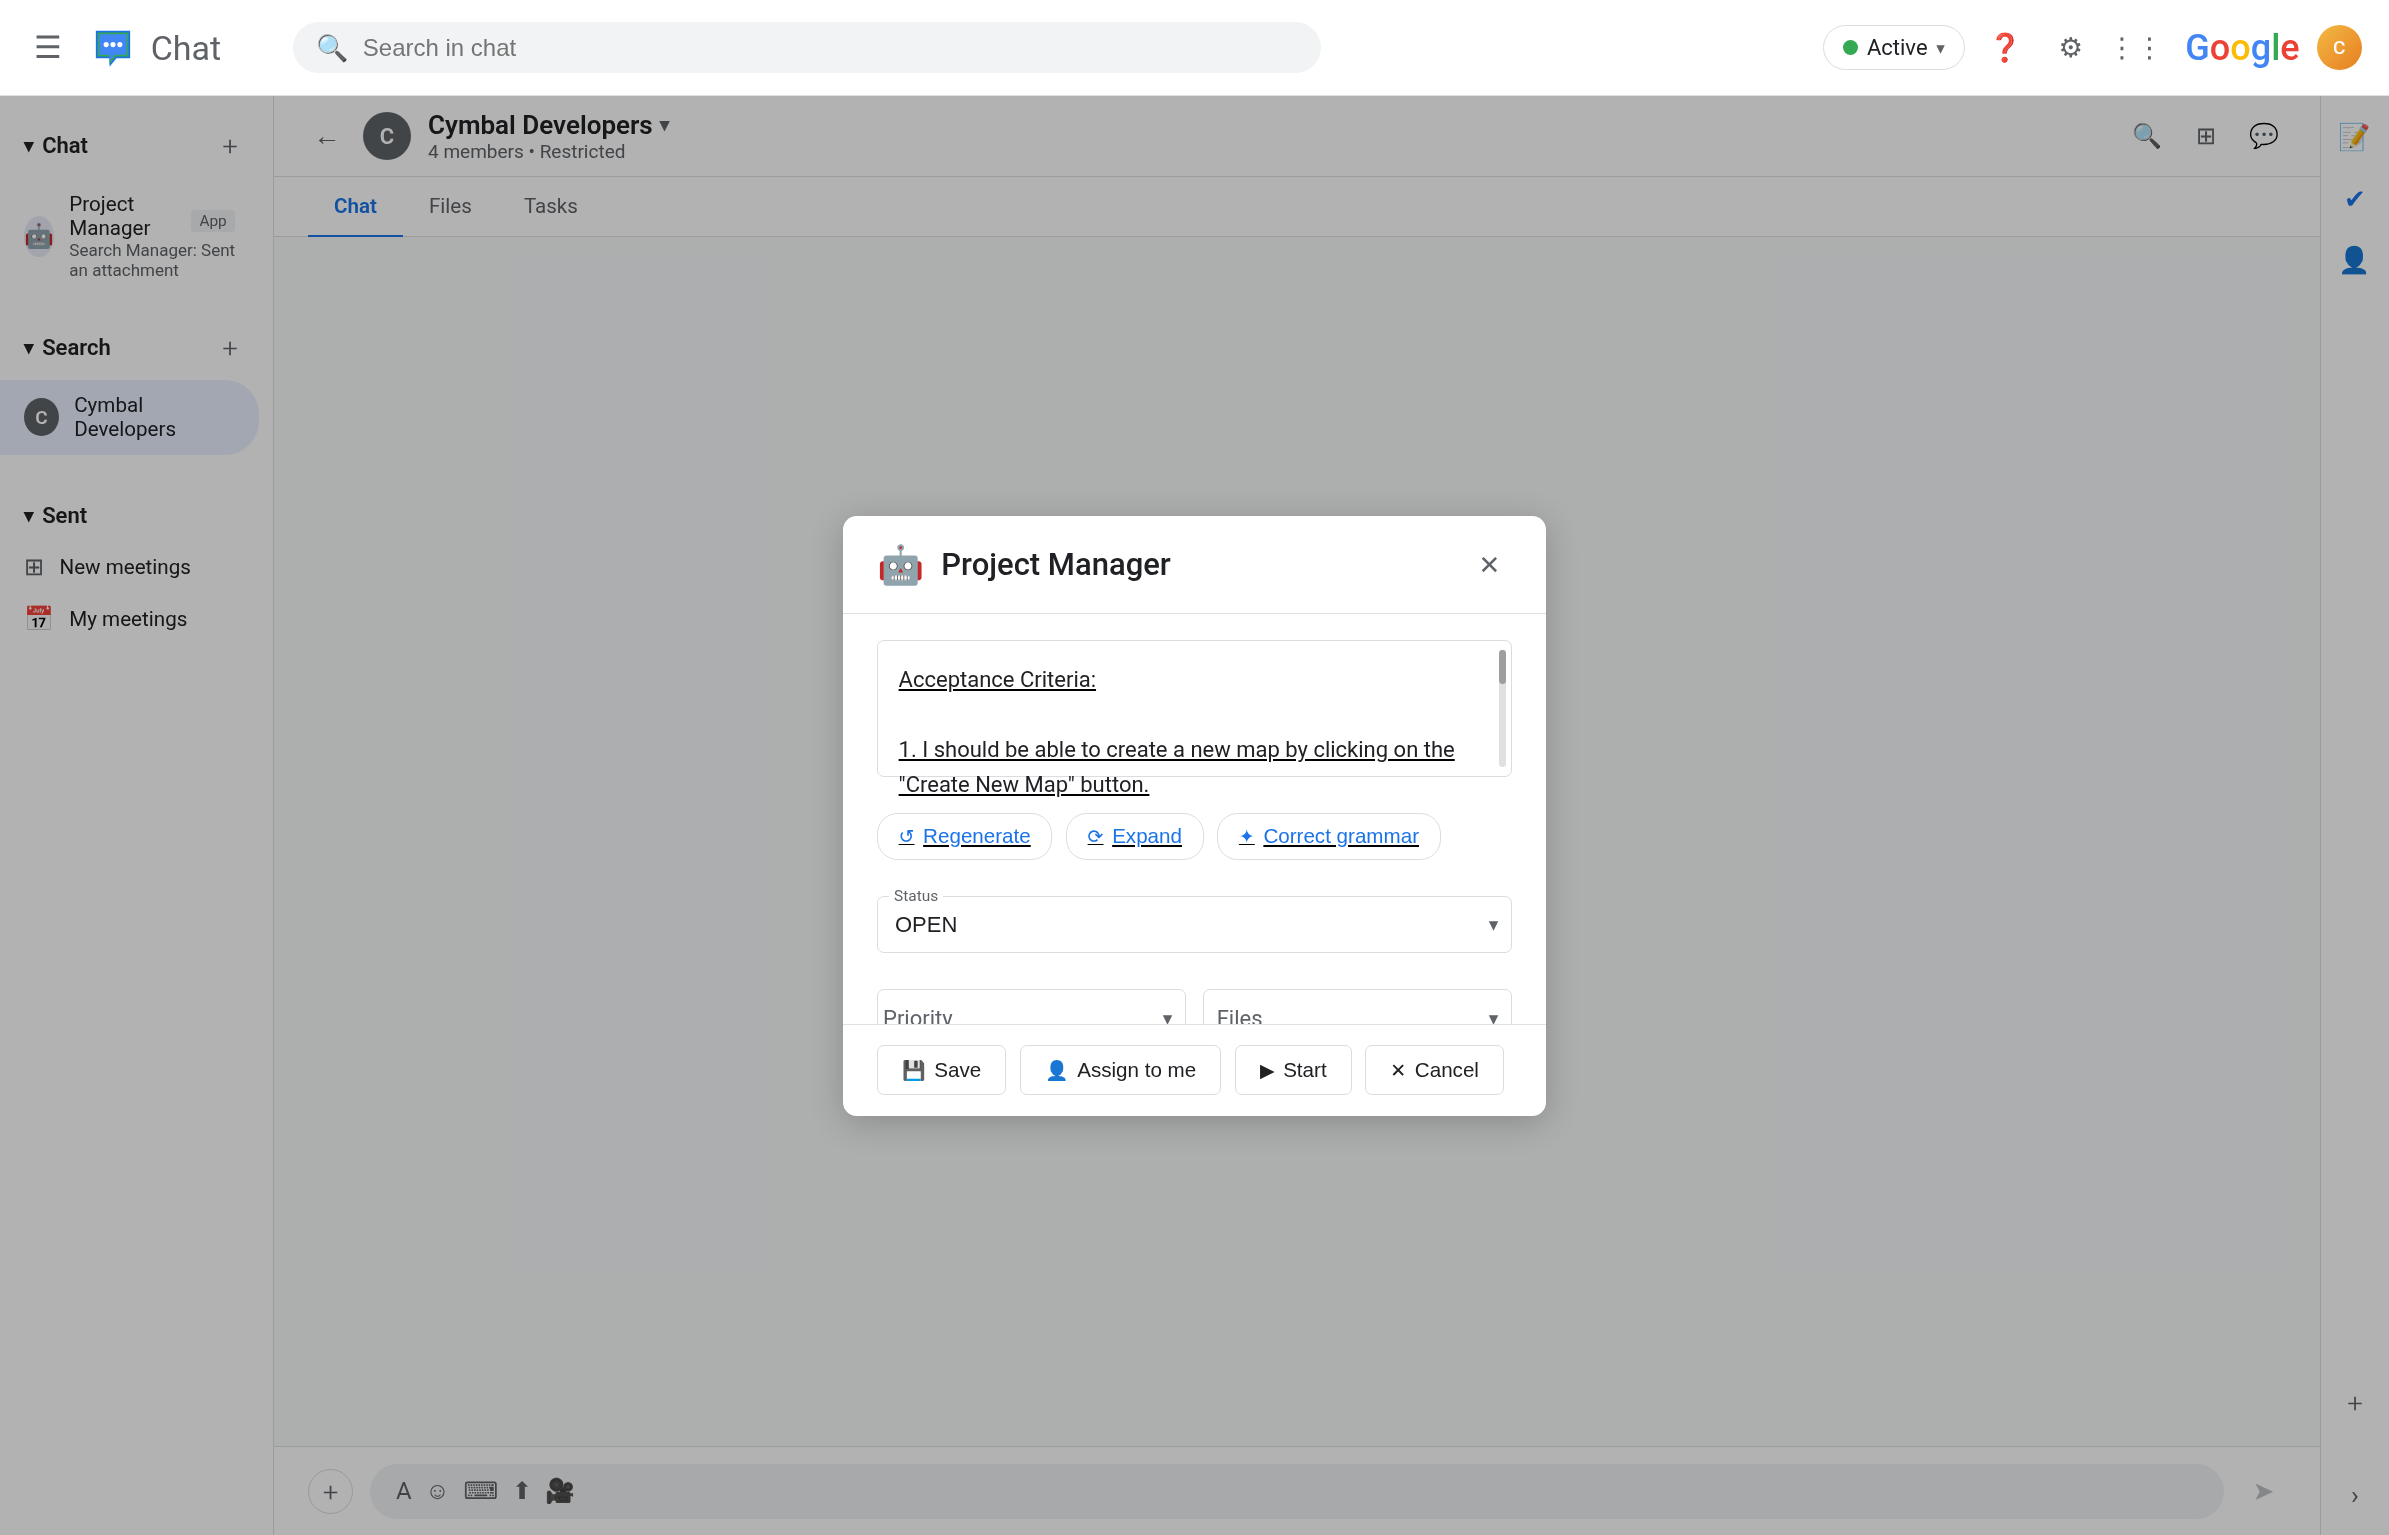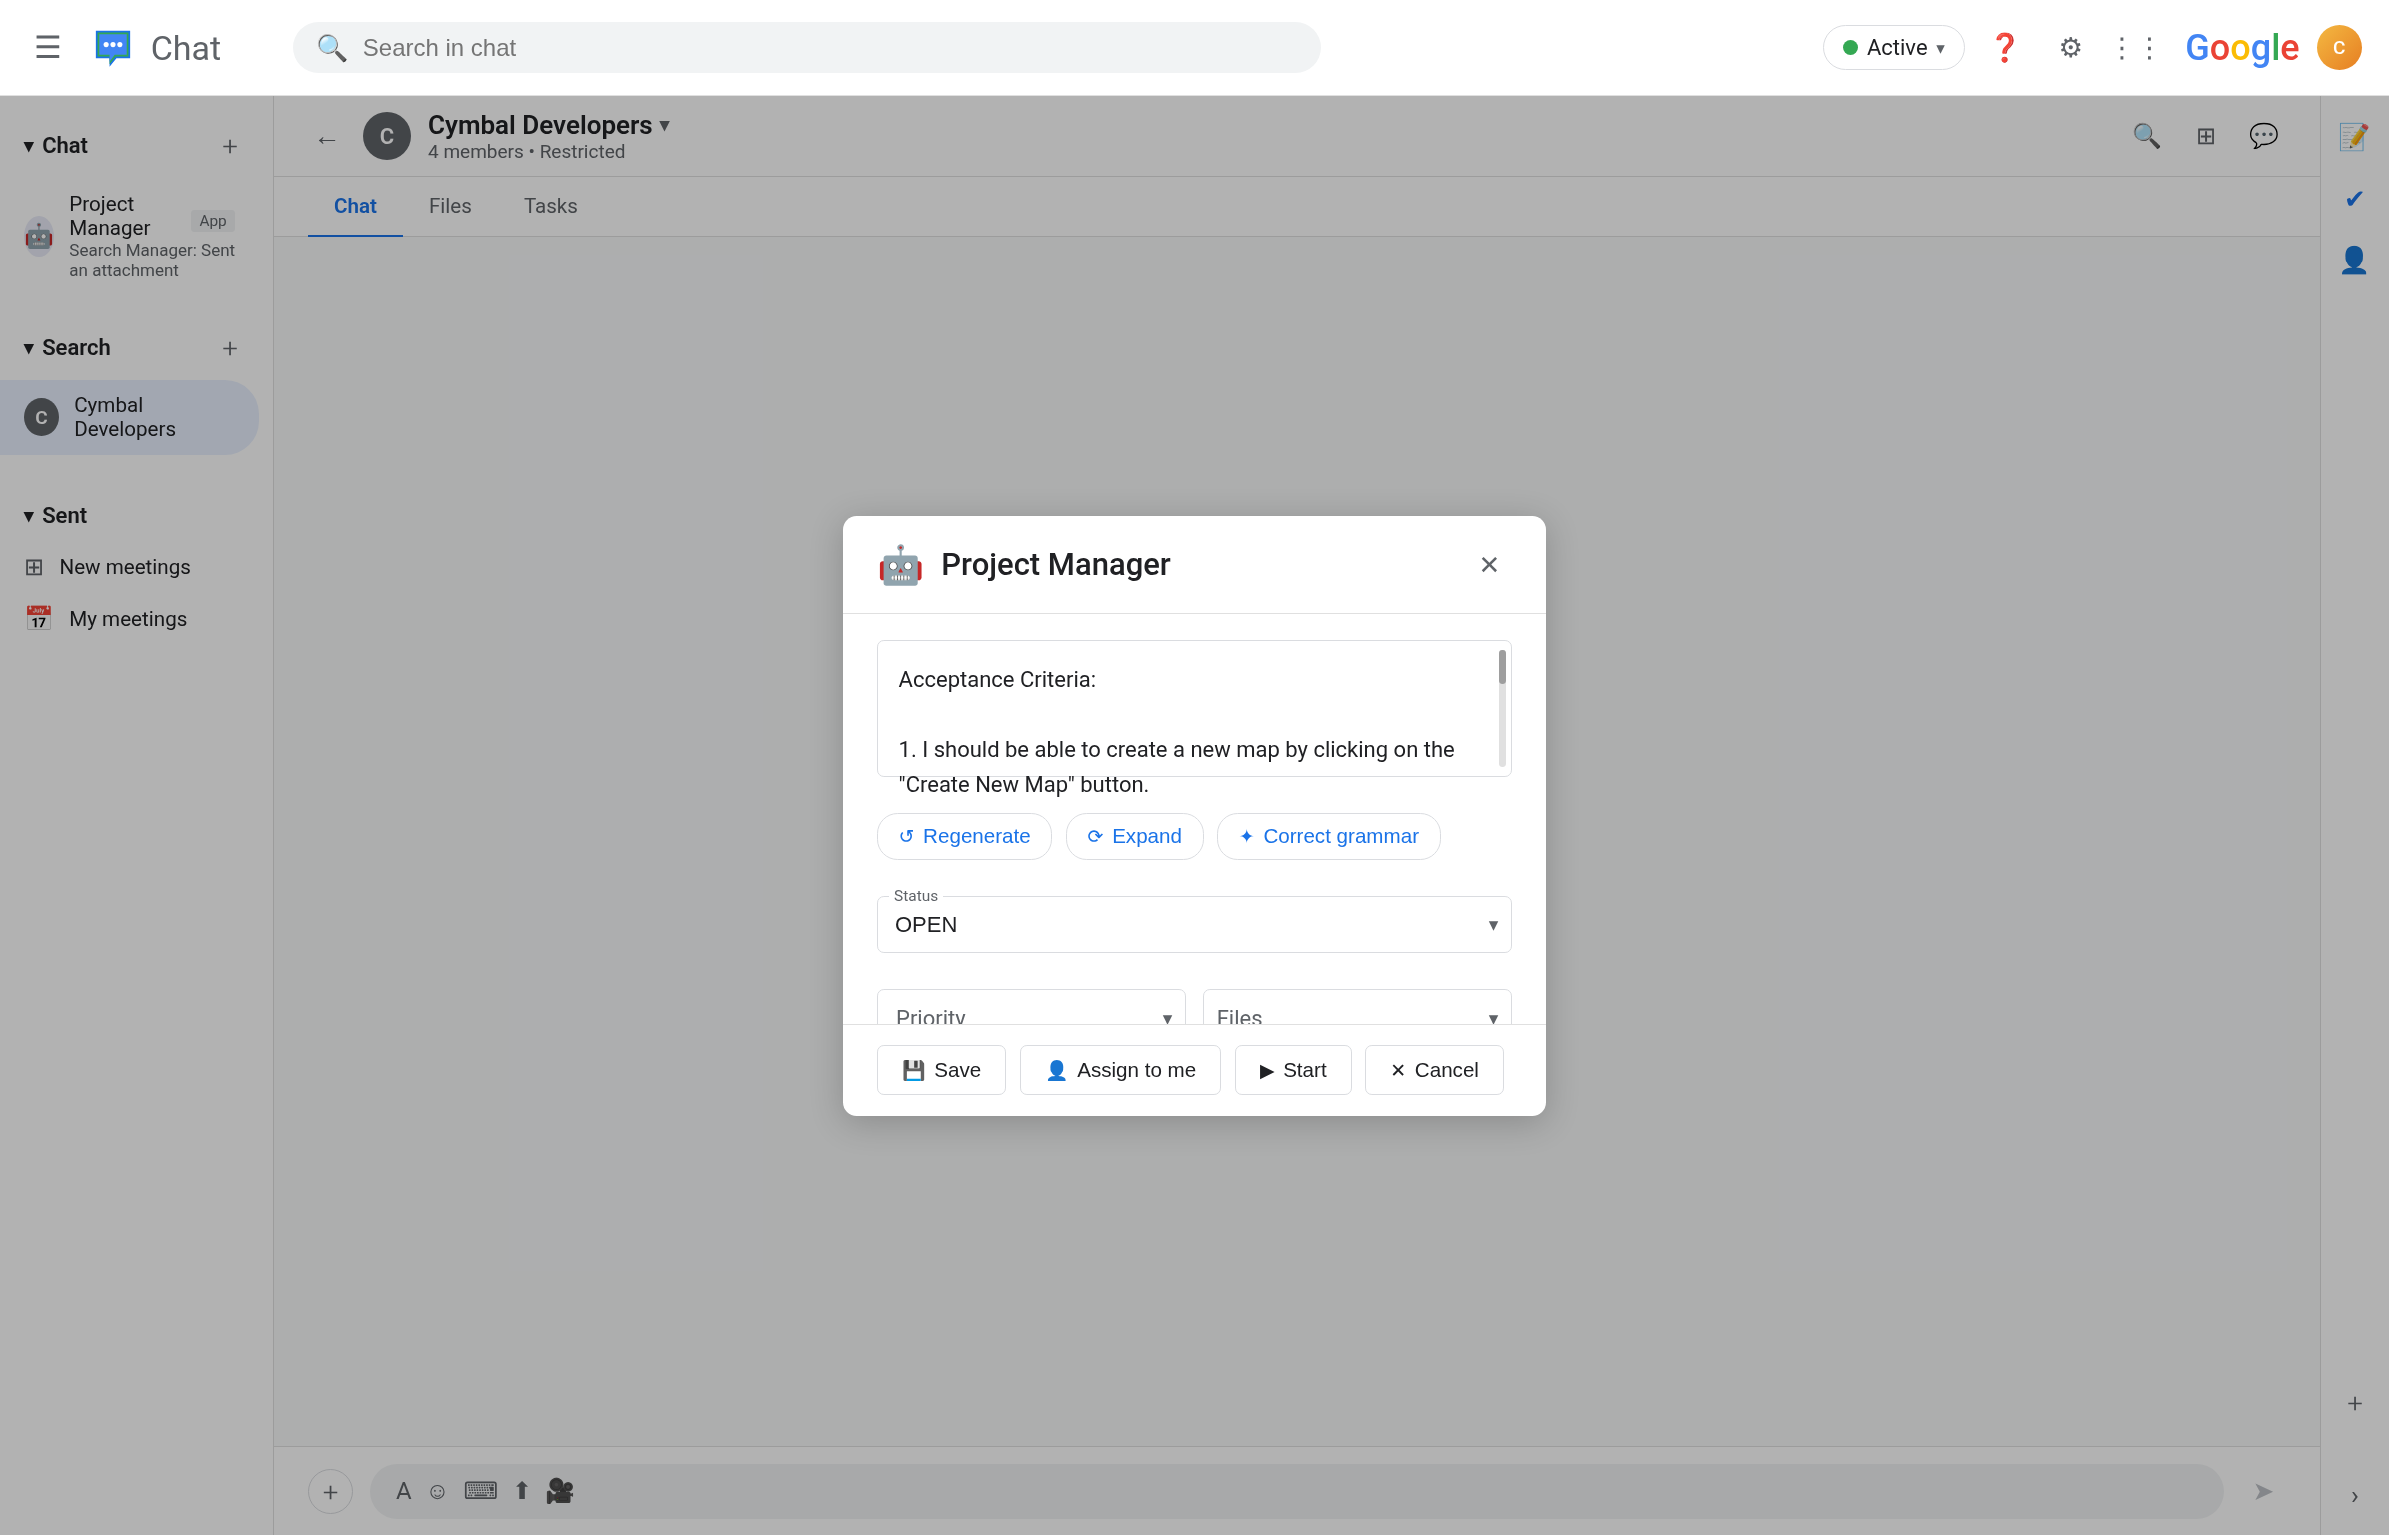--- a/index.html
+++ b/index.html
@@ -418,20 +418,21 @@
       font-size: 26px;
       color: #5f6368;
     }
     .modal-body {
       flex: 1;
       overflow-y: auto;
       padding: 26px 34px;
       display: flex;
       flex-direction: column;
       gap: 36px;
+      text-decoration: underline;
     }
 
     
     .text-area-wrap {
       border: 0.9px solid #dadce0;
       border-radius: 6.9px;
       padding: 20.6px;
       min-height: 137px;
       background: #fff;
       position: relative;
@@ -745,21 +746,21 @@
         </div>
 
         <div class="two-cols">
           <div class="select-wrap">
             <select class="styled-select">
               <option value="" selected=""></option>
               <option value="LOW">LOW</option>
               <option value="MEDIUM">MEDIUM</option>
               <option value="HIGH">HIGH</option>
             </select>
-            <span style="position:absolute;left:19px;top:50%;transform:translateY(-50%);font-size:22px;color:#5f6368;pointer-events:none;">Priority</span>
+            <span style="position:absolute;left:6px;top:50%;transform:translateY(-50%);font-size:22px;color:#5f6368;pointer-events:none;">Priority</span>
             <span class="select-arrow">▾</span>
           </div>
           <div class="select-wrap">
             <select class="styled-select">
               <option value="" selected=""></option>
               <option value="XS">XS</option>
               <option value="S">S</option>
               <option value="M">M</option>
               <option value="L">L</option>
             </select>

